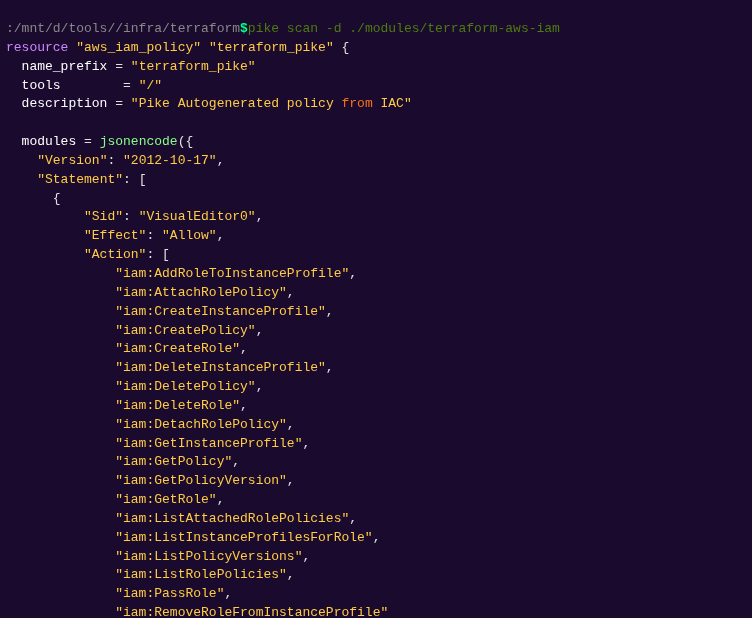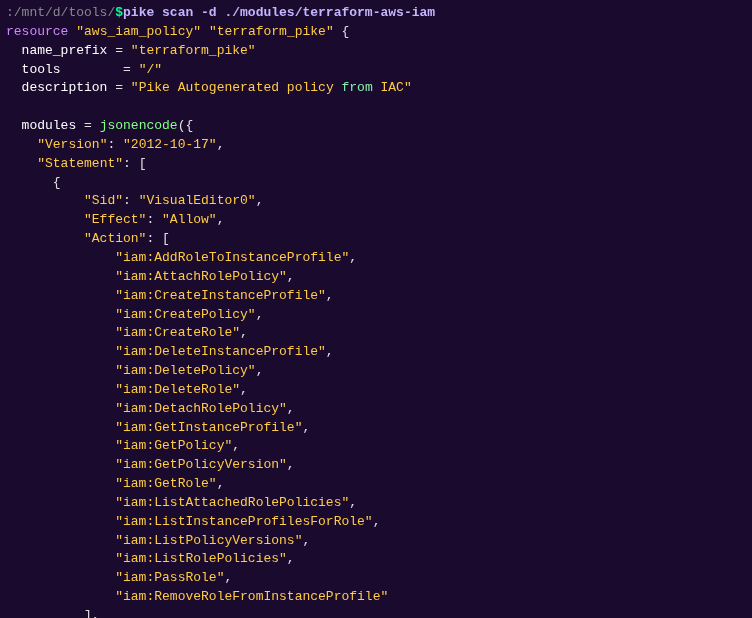--- a/index.html
+++ b/index.html
@@ -15,21 +15,21 @@
       font-family: 'Courier New', Courier, monospace;
       font-size: 13px;
       overflow: hidden;
     }
 
     .terminal {
       width: 752px;
       height: 618px;
       background-color: #1a0a2e;
       color: #e0e0e0;
-      padding: 4px 6px;
+      padding: 20px 6px;
       overflow: hidden;
     }
 
     .line {
       line-height: 1.45;
       white-space: pre;
     }
 
     .prompt-line {
       display: flex;
@@ -45,22 +45,21 @@
       color: #cc88ff;
       font-weight: bold;
     }
 
     .prompt-dollar {
       color: #00ff88;
       font-weight: bold;
     }
 
     .cmd-text {
-      color: #c4b5fd;
-      font-weight: bold;
+      color: #4d7c0f;
     }
 
     .key-purple {
       color: #cc88ff;
       text-align: center;
     }
 
     .val-string {
       color: #ffcc44;
     }
@@ -80,31 +79,32 @@
     }
   </style>
 </head>
 <body>
 
 <div class="terminal">
 
   <div class="prompt-line">
     <span class="path-dim">:/mnt/d/tools/</span>
       <span class="path-highlight">        </span>
+      <span class="path-dim">/infra/terraform</span>
       <span class="prompt-dollar">$</span>
       <span class="cmd-text"> pike scan -d ./modules/terraform-aws-iam</span>
   </div>
 
   <div class="line"><span class="key-purple">resource</span> <span class="val-string">"aws_iam_policy"</span> <span class="val-string">"terraform_pike"</span> <span class="bracket">{</span></div>
 
   <div class="line">  <span class="key-white">name_prefix</span> = <span class="val-string">"terraform_pike"</span></div>
 
   <div class="line">  <span class="key-white">tools</span>        = <span class="val-string">"/"</span></div>
 
-  <div class="line">  <span class="key-white">description</span> = <span class="val-string">"Pike Autogenerated policy <span style="color:#86efac">from</span> IAC"</span></div>
+  <div class="line">  <span class="key-white">description</span> = <span class="val-string">"Pike Autogenerated policy <span style="color:#f97316">from</span> IAC"</span></div>
 
   <div class="line">&nbsp;</div>
 
   <div class="line">  <span class="key-white">modules</span> = <span class="val-green">jsonencode</span>(<span class="bracket">{</span></div>
 
   <div class="line">    <span class="val-string">"Version"</span>: <span class="val-string">"2012-10-17"</span>,</div>
 
   <div class="line">    <span class="val-string">"Statement"</span>: <span class="bracket">[</span></div>
 
   <div class="line">      <span class="bracket">{</span></div>

